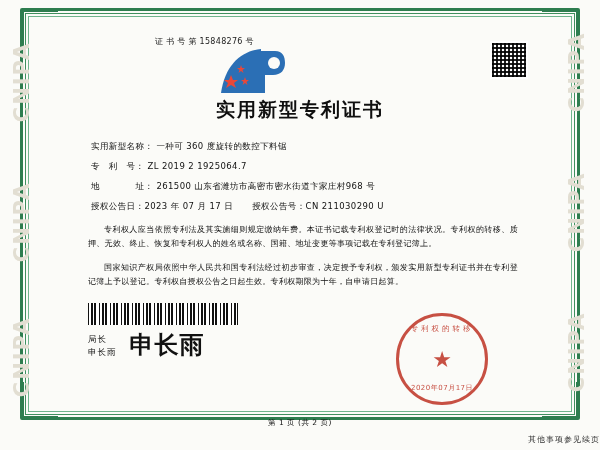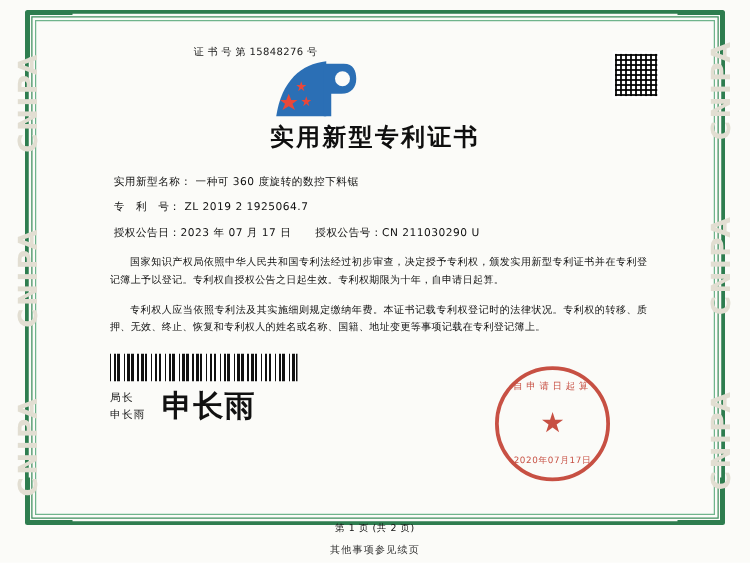--- a/index.html
+++ b/index.html
@@ -176,21 +176,21 @@
     position:absolute;left:0;bottom:9px;width:100%;
     text-align:center;font-size:7px;color:#c0392b;letter-spacing:.5px;
   }
   .pageno{
     position:absolute;
     left:0;right:0;bottom:22px;
     text-align:center;font-size:7.5px;color:#111;letter-spacing:.5px;
   }
   .footnote{
     position:absolute;left:0;right:0;bottom:5px;
-    text-align:center;font-size:8px;color:#333;letter-spacing:1px;
+    text-align:right;font-size:8px;color:#333;letter-spacing:1px;
   }
 </style>
 </head>
 <body>
 
 <div class="page">
 
   <div class="border-outer"></div>
   <div class="border-inner"></div>
   <div class="border-inner2"></div>
@@ -228,44 +228,48 @@
 
     <div class="fields">
       <div class="frow">
         <span class="flabel">实用新型名称：</span>
         <span class="fval">一种可 360 度旋转的数控下料锯</span>
       </div>
       <div class="frow">
         <span class="flabel">专　利　号：</span>
         <span class="fval">ZL 2019 2 1925064.7</span>
       </div>
+      <div class="frow">
+        <span class="flabel">地　　　　址：</span>
+        <span class="fval">261500 山东省潍坊市高密市密水街道卞家庄村968 号</span>
+      </div>
       <div class="frow2">
         <span class="seg">
           <span>授权公告日：</span><span>2023 年 07 月 17 日</span>
         </span>
         <span class="seg">
           <span>授权公告号：</span><span>CN 211030290 U</span>
         </span>
       </div>
     </div>
 
+    <div class="para">专利权人应当依照专利法及其实施细则规定缴纳年费。本证书记载专利权登记时的法律状况。专利权的转移、质押、无效、终止、恢复和专利权人的姓名或名称、国籍、地址变更等事项记载在专利登记簿上。</div>
     <div class="para">国家知识产权局依照中华人民共和国专利法经过初步审查，决定授予专利权，颁发实用新型专利证书并在专利登记簿上予以登记。专利权自授权公告之日起生效。专利权期限为十年，自申请日起算。</div>
-    <div class="para">专利权人应当依照专利法及其实施细则规定缴纳年费。本证书记载专利权登记时的法律状况。专利权的转移、质押、无效、终止、恢复和专利权人的姓名或名称、国籍、地址变更等事项记载在专利登记簿上。</div>
 
     <div class="barcode"></div>
 
     <div class="signblock">
       <span class="sign-label">
         <span>局长</span><br>
         <span>申长雨</span>
       </span>
       <span class="sign-hand">申长雨</span>
 
       <div class="seal">
-        <div class="seal-text-top">自申请日起算</div>
+        <div class="seal-text-top">专利权的转移</div>
         <div class="seal-star">★</div>
         <div class="seal-date">2020年07月17日</div>
       </div>
     </div>
 
   </div>
 
   <div class="pageno">第 1 页 (共 2 页)</div>
   <div class="footnote">其他事项参见续页</div>
 </div>

